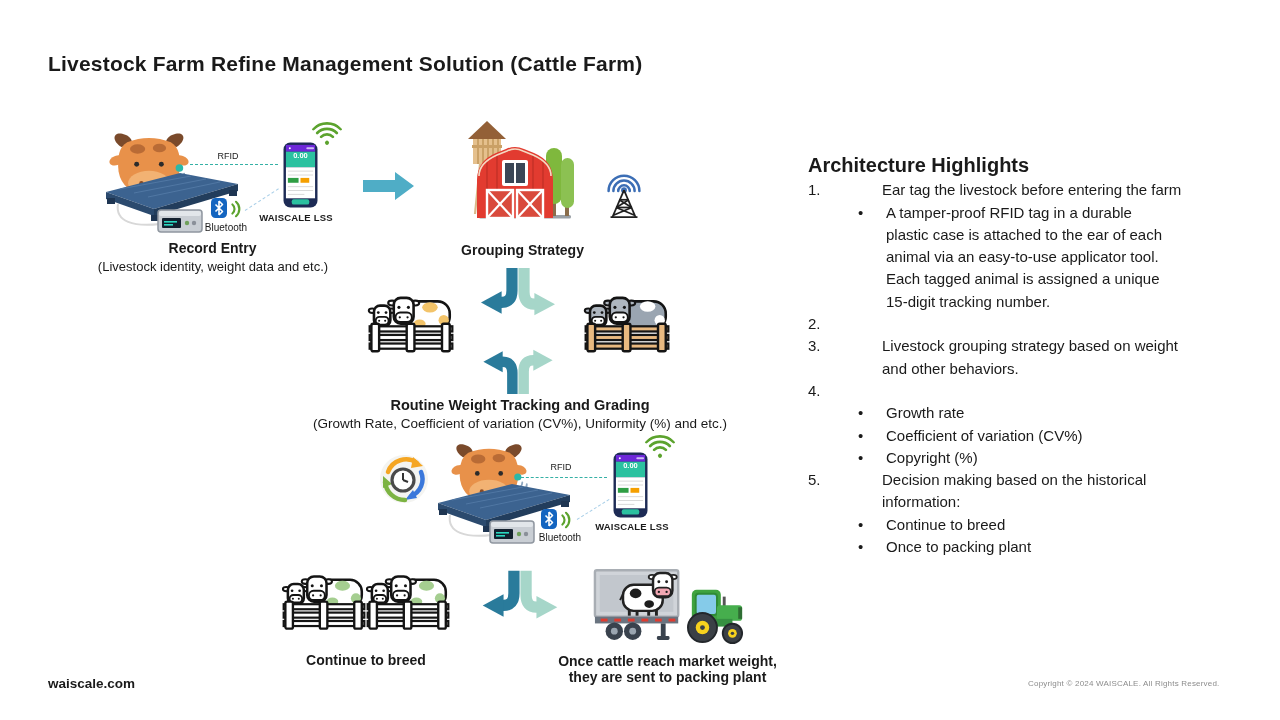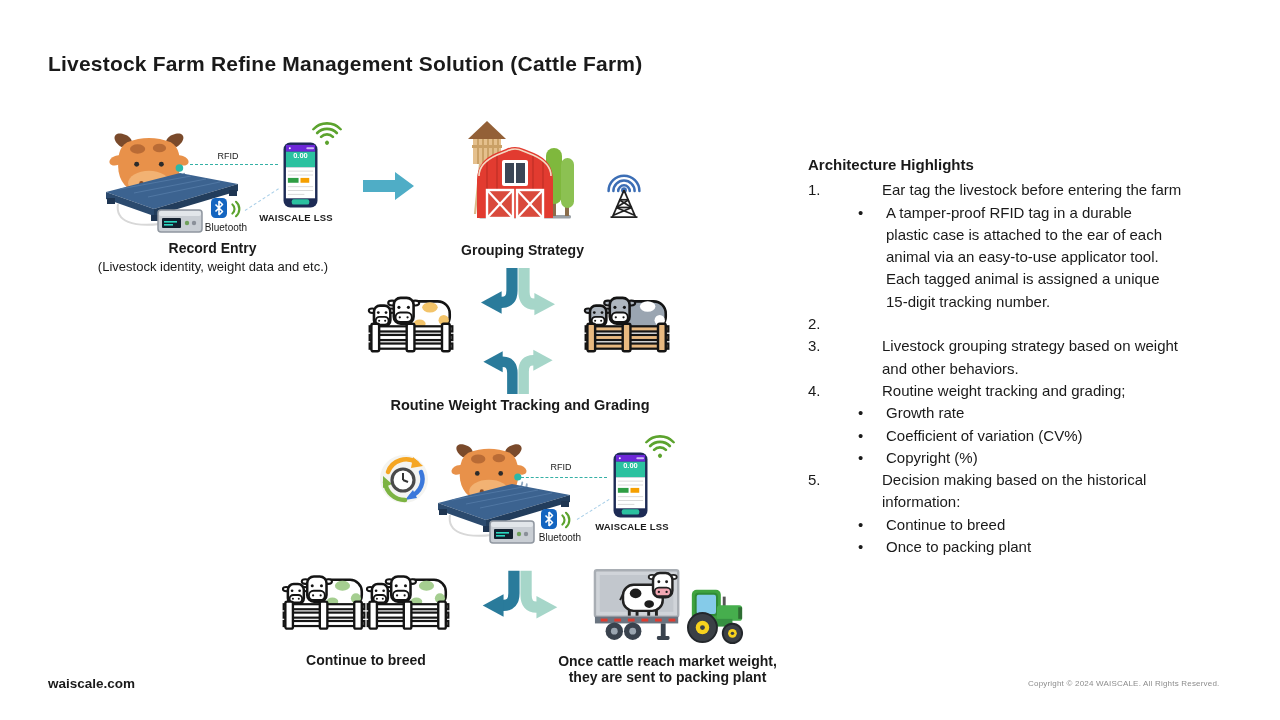--- a/index.html
+++ b/index.html
@@ -8,21 +8,21 @@
   .abs{position:absolute;}
   .title{font-size:21px;font-weight:bold;letter-spacing:.2px;}
   .caption{font-size:14px;font-weight:bold;text-align:center;}
   .subcaption{font-size:13px;text-align:center;}
   .tinylabel{font-size:9px;text-align:center;}
   .applabel{font-size:9.5px;font-weight:bold;text-align:center;letter-spacing:.2px;}
   .phone-reading{font-size:7.5px;font-weight:bold;color:#ffffff;text-align:center;}
   .dash-h{border-top:1.5px dashed #35b0a5;}
   .dash-d{border-top:1.5px dashed #a9cfe8;transform-origin:left center;}
   .panel{width:392px;font-size:15px;line-height:22.3px;}
-  .panel-title{font-size:15px;font-weight:bold;margin-bottom:3px;}
+  .panel-title{font-size:20px;font-weight:bold;margin-bottom:3px;}
   .item{display:flex;}
   .item .num{width:38px;flex:0 0 38px;}
   .item .txt{width:335px;margin-left:36px;}
   .sub{display:flex;margin-left:50px;}
   .sub .blt{width:28px;flex:0 0 28px;text-align:left;}
   .sub .txt{width:292px;}
   .footer-site{font-size:13.5px;font-weight:bold;}
   .footer-copy{font-size:8px;color:#8c8c8c;letter-spacing:.2px;}
   .market{white-space:pre-line;line-height:16px;}
   svg{display:block;}
@@ -259,20 +259,21 @@
     </g>
     <rect x="2" y="41" width="96" height="6" fill="#E8B980" stroke="#141414" stroke-width="2.6"></rect>
     <rect x="2" y="51" width="96" height="6" fill="#E8B980" stroke="#141414" stroke-width="2.6"></rect>
     <rect x="2" y="61" width="96" height="6" fill="#E8B980" stroke="#141414" stroke-width="2.6"></rect>
     <rect x="4" y="38" width="9" height="32" rx="2" fill="#E8B980" stroke="#141414" stroke-width="2.8"></rect>
     <rect x="45" y="38" width="9" height="32" rx="2" fill="#E8B980" stroke="#141414" stroke-width="2.8"></rect>
     <rect x="86" y="38" width="9" height="32" rx="2" fill="#E8B980" stroke="#141414" stroke-width="2.8"></rect>
   </svg>
 
   <div class="abs caption" style="left:290px;top:397px;width:460px;font-size:14.5px;">Routine Weight Tracking and Grading</div>
+  <div class="abs subcaption" style="left:270px;top:416px;width:500px;font-size:13.5px;">(Growth Rate, Coefficient of variation (CV%), Uniformity (%) and etc.)</div>
 
   <svg class="abs" style="left:379px;top:454px;" width="50" height="50" viewBox="0 0 50 50">
     <circle cx="25" cy="25" r="24" fill="#f4f4f1"></circle>
     <path d="M9,18 A19,19 0 0 1 38,9" stroke="#F5A623" stroke-width="4.5" fill="none" stroke-linecap="round"></path>
     <polygon points="34,3 44,12 32,14" fill="#F5A623"></polygon>
     <path d="M42,18 A18,18 0 0 1 32,42" stroke="#3B78DB" stroke-width="4.5" fill="none" stroke-linecap="round"></path>
     <polygon points="38,44 26,46 34,36" fill="#3B78DB"></polygon>
     <path d="M26,46 A20,20 0 0 1 6,28" stroke="#7CB342" stroke-width="4.5" fill="none" stroke-linecap="round"></path>
     <polygon points="4,34 4,22 13,30" fill="#7CB342"></polygon>
     <circle cx="24" cy="26" r="11" fill="#ffffff" stroke="#4a4a4a" stroke-width="3.2"></circle>
@@ -506,21 +507,20 @@
       <span class="num">2.</span>
     </div>
 
     <div class="item">
       <span class="num">3.</span>
       <span class="txt">Livestock grouping strategy based on weight and other behaviors.</span>
     </div>
 
     <div class="item">
       <span class="num">4.</span>
-      <span class="txt">Routine weight tracking and grading;</span>
     </div>
     <div class="sub">
       <span class="blt">•</span>
       <span class="txt">Growth rate</span>
     </div>
     <div class="sub">
       <span class="blt">•</span>
       <span class="txt">Coefficient of variation (CV%)</span>
     </div>
     <div class="sub">

